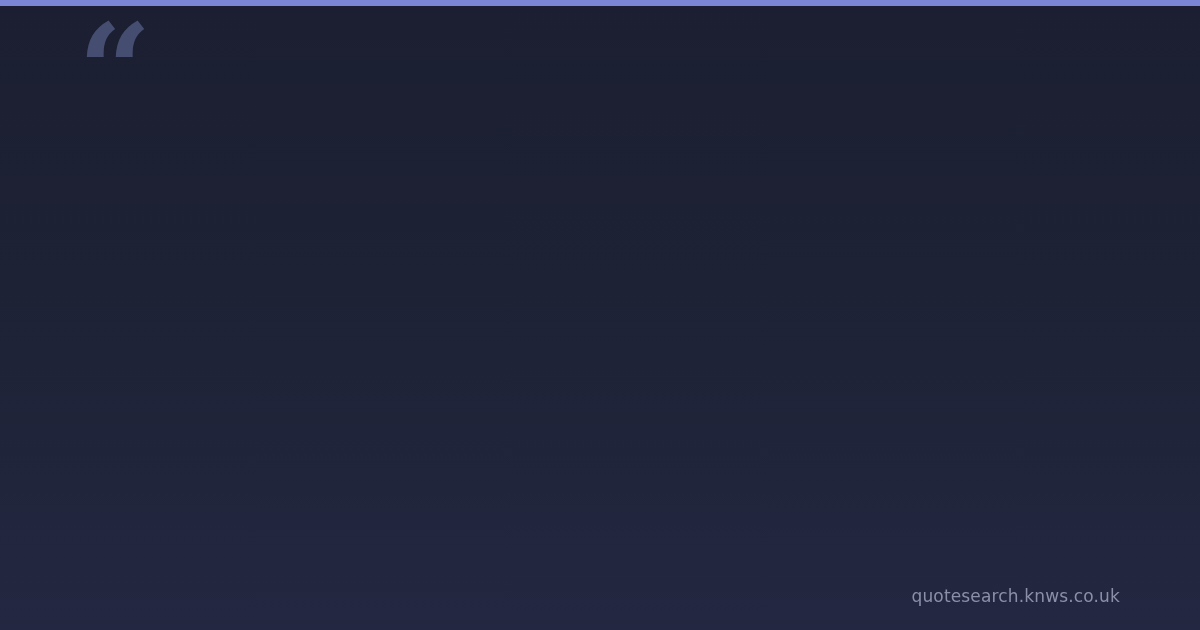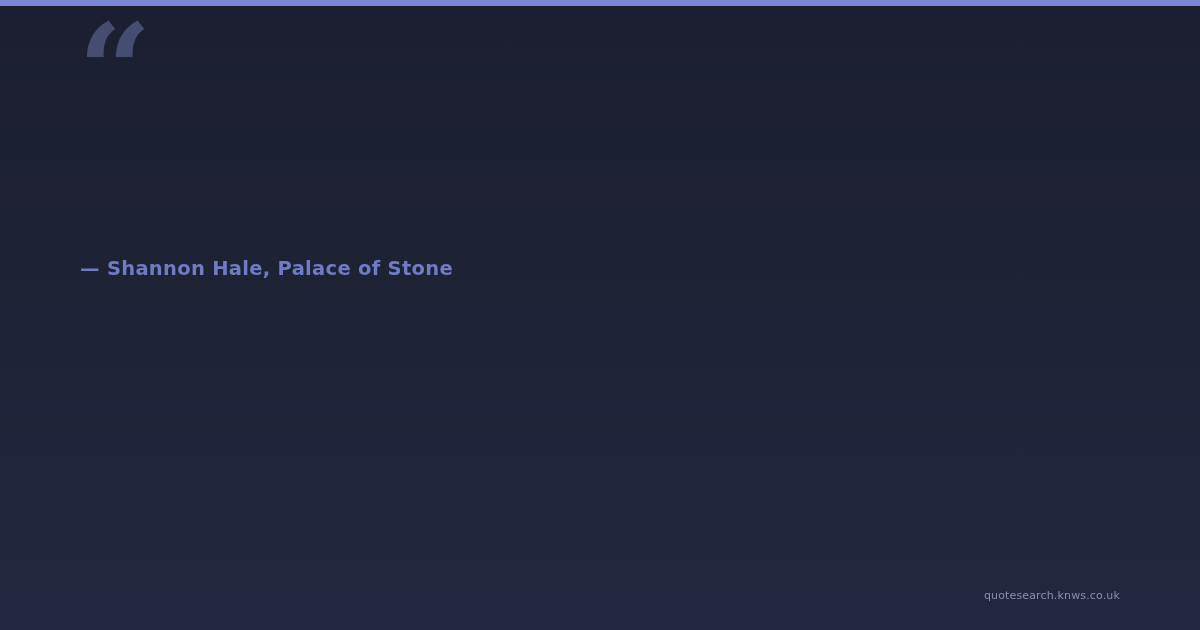--- a/index.html
+++ b/index.html
@@ -78,35 +78,34 @@
     font-weight: 700;
     letter-spacing: 0.3px;
   }
 
   
   #footer {
     position: absolute;
     right: 80px;
     bottom: 26px;
     color: #8b90a8;
-    font-size: 11px;
+    font-size: 17px;
     line-height: 16px;
     letter-spacing: 0.15px;
     text-align: center;
   }
 </style>
 </head>
 <body>
 
 <div id="quote-card">
 
   <div id="accent-bar"></div>
 
   <div id="quote-mark">“</div>
 
   <div id="content">
 
-    <p id="attribution">— Shannon Hale, Palace of Stone</p>
   </div>
 
   <div id="footer">quotesearch.knws.co.uk</div>
 
 </div>
 
 </body></html>

